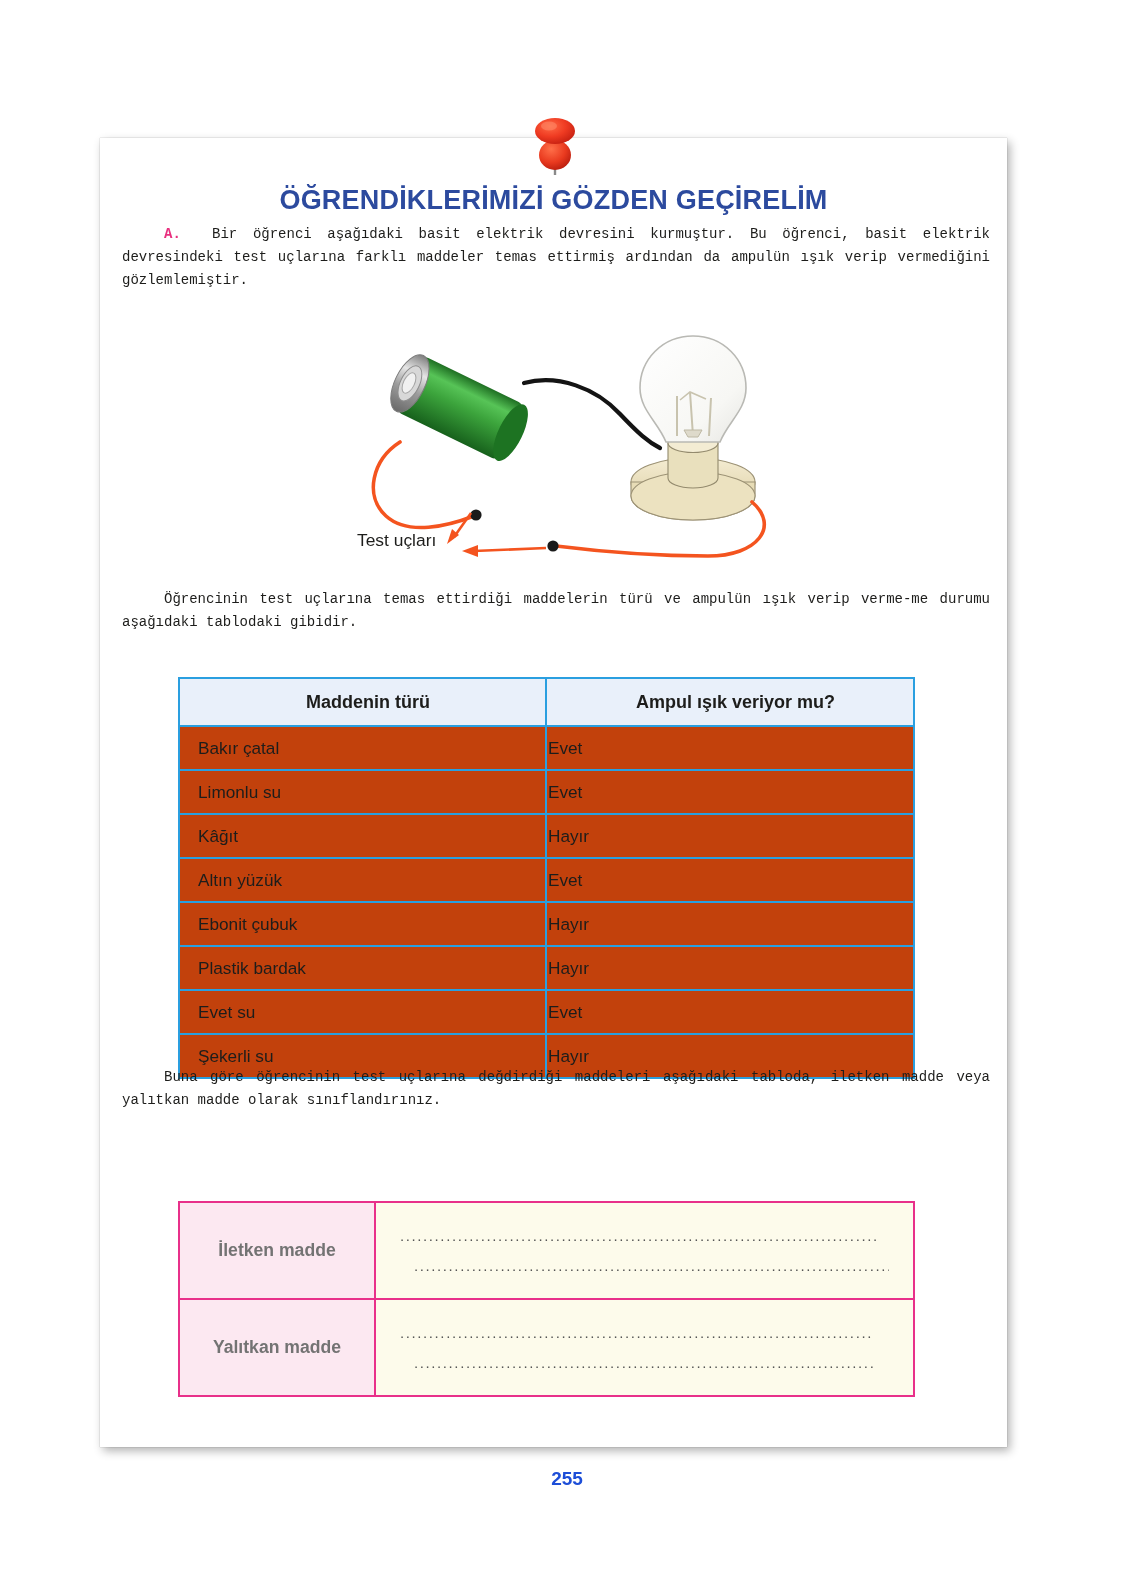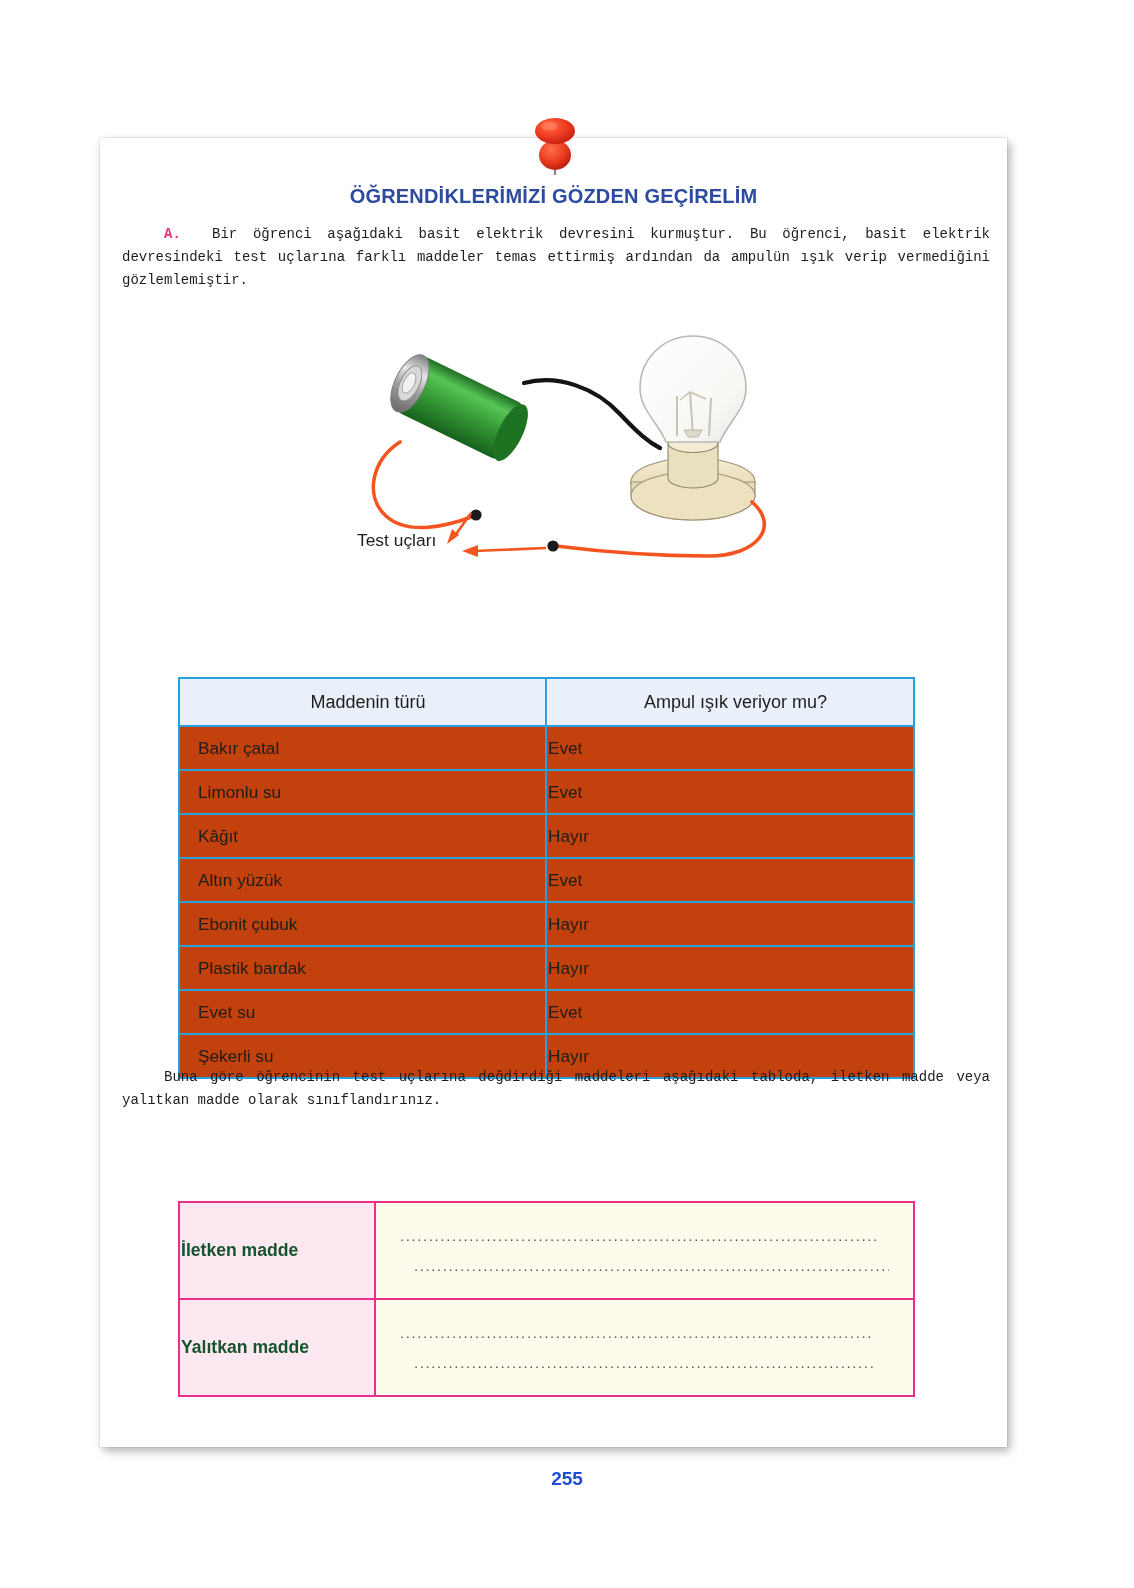--- a/index.html
+++ b/index.html
@@ -39,21 +39,21 @@
   }
 
   
   #doc-title {
     position: absolute;
     left: 0;
     top: 47px;
     width: 907px;
     text-align: center;
     color: #2c4a9e;
-    font-size: 20px;
+    font-size: 27px;
     font-weight: bold;
     letter-spacing: .2px;
   }
 
   
   .para {
     position: absolute;
     font-size: 14px;
     color: #1d1d1b;
     line-height: 23px;
@@ -97,21 +97,21 @@
   #results-table th,
   #results-table td {
     border: 2px solid #2a9fe0;
     height: 44px;
     font-size: 17.2px;
     color: #1d1d1b;
     box-sizing: border-box;
   }
   #results-table th {
     background: #e9f0fa;
-    font-weight: normal;
+    font-weight: bold;
     font-size: 18px;
     height: 48px;
     text-align: center;
     padding-left: 12px;
   }
   #results-table td { background: #c2410c; }
   #results-table td.mat { text-align: left; padding-left: 18px; }
   #results-table td.ans { text-align: left; }
   #results-table col.c1 { width: 367px; }
   #results-table col.c2 { width: 368px; }
@@ -127,24 +127,24 @@
   }
   #classify-table td {
     border: 2.5px solid #e8308a;
     box-sizing: border-box;
     height: 97px;
   }
   #classify-table col.k { width: 196px; }
   #classify-table col.v { width: 539px; }
   #classify-table td.key {
     background: #fce8f1;
-    text-align: left;
+    text-align: center;
     font-weight: bold;
     font-size: 17.6px;
-    color: #14532d;
+    color: #737373;
   }
   #classify-table td.val {
     background: #fdfbeb;
     padding: 0 24px;
     vertical-align: middle;
   }
   .dotline {
     color: #555;
     font-size: 15px;
     letter-spacing: 1.6px;
@@ -257,20 +257,23 @@
 
       <path d="M143 183 L126 207" fill="none" stroke="#f4541f" stroke-width="2.6"></path>
       <path d="M119 214 L124 199 L131 205 Z" fill="#f4541f"></path>
       <path d="M218 218 L146 221" fill="none" stroke="#f4541f" stroke-width="2.6"></path>
       <path d="M134 221 L150 215 L150 227 Z" fill="#f4541f"></path>
     </svg>
   </div>
 
   <div id="test-label">Test uçları</div>
 
+  <div class="para" id="para-b">
+    <span class="indent"></span><span>Öğrencinin test uçlarına temas ettirdiği maddelerin türü ve ampulün ışık verip verme-me durumu aşağıdaki tablodaki gibidir.</span>
+  </div>
 
   <table id="results-table">
     <colgroup>
         <col class="c1">
         <col class="c2">
       </colgroup>
     <thead>
       <tr>
         <th>Maddenin türü</th>
         <th>Ampul ışık veriyor mu?</th>

